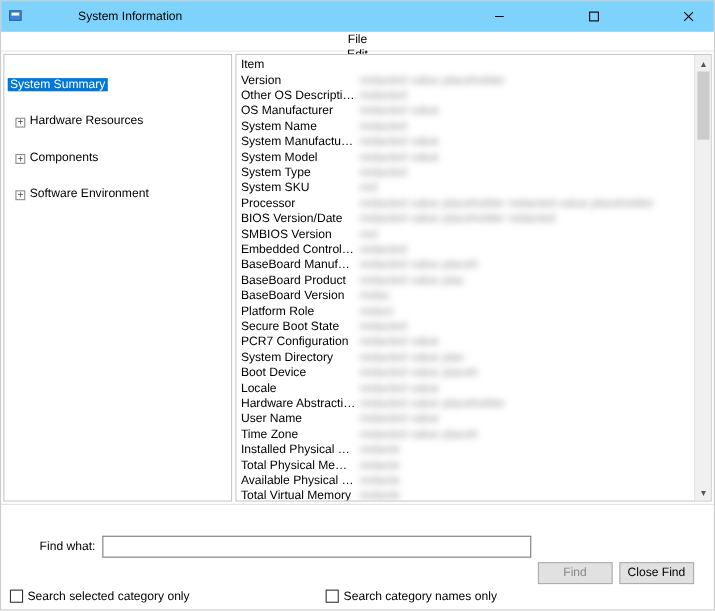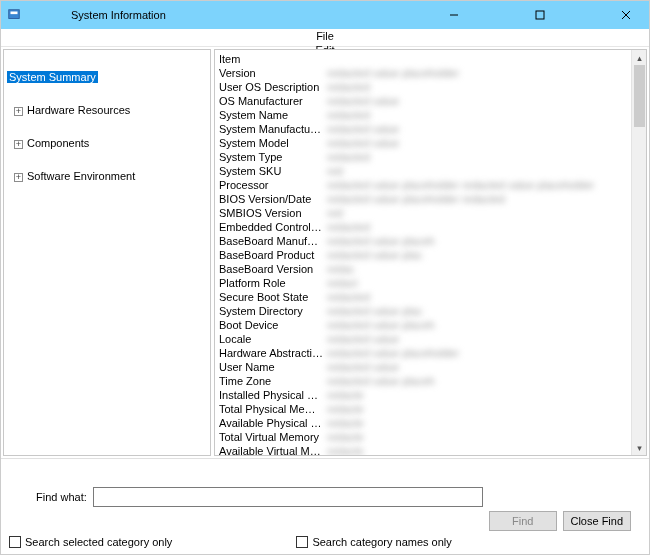--- a/index.html
+++ b/index.html
@@ -98,21 +98,21 @@
         <div class="row">
           <div class="cell-label">Item</div>
           <div class="cell-value" style="filter:none;"></div>
         </div>
 
       <div class="row">
             <div class="cell-label">Version</div>
             <div class="cell-value">redacted value placeholder</div>
           </div>
           <div class="row">
-            <div class="cell-label">User OS Description</div>
+            <div class="cell-label">Other OS Description</div>
             <div class="cell-value">redacted</div>
           </div>
           <div class="row">
             <div class="cell-label">OS Manufacturer</div>
             <div class="cell-value">redacted value</div>
           </div>
           <div class="row">
             <div class="cell-label">System Name</div>
             <div class="cell-value">redacted</div>
           </div>
@@ -160,20 +160,24 @@
             <div class="cell-label">BaseBoard Version</div>
             <div class="cell-value">redac</div>
           </div>
           <div class="row">
             <div class="cell-label">Platform Role</div>
             <div class="cell-value">redact</div>
           </div>
           <div class="row">
             <div class="cell-label">Secure Boot State</div>
             <div class="cell-value">redacted</div>
+          </div>
+          <div class="row">
+            <div class="cell-label">PCR7 Configuration</div>
+            <div class="cell-value">redacted value</div>
           </div>
           <div class="row">
             <div class="cell-label">System Directory</div>
             <div class="cell-value">redacted value plac</div>
           </div>
           <div class="row">
             <div class="cell-label">Boot Device</div>
             <div class="cell-value">redacted value placeh</div>
           </div>
           <div class="row">

